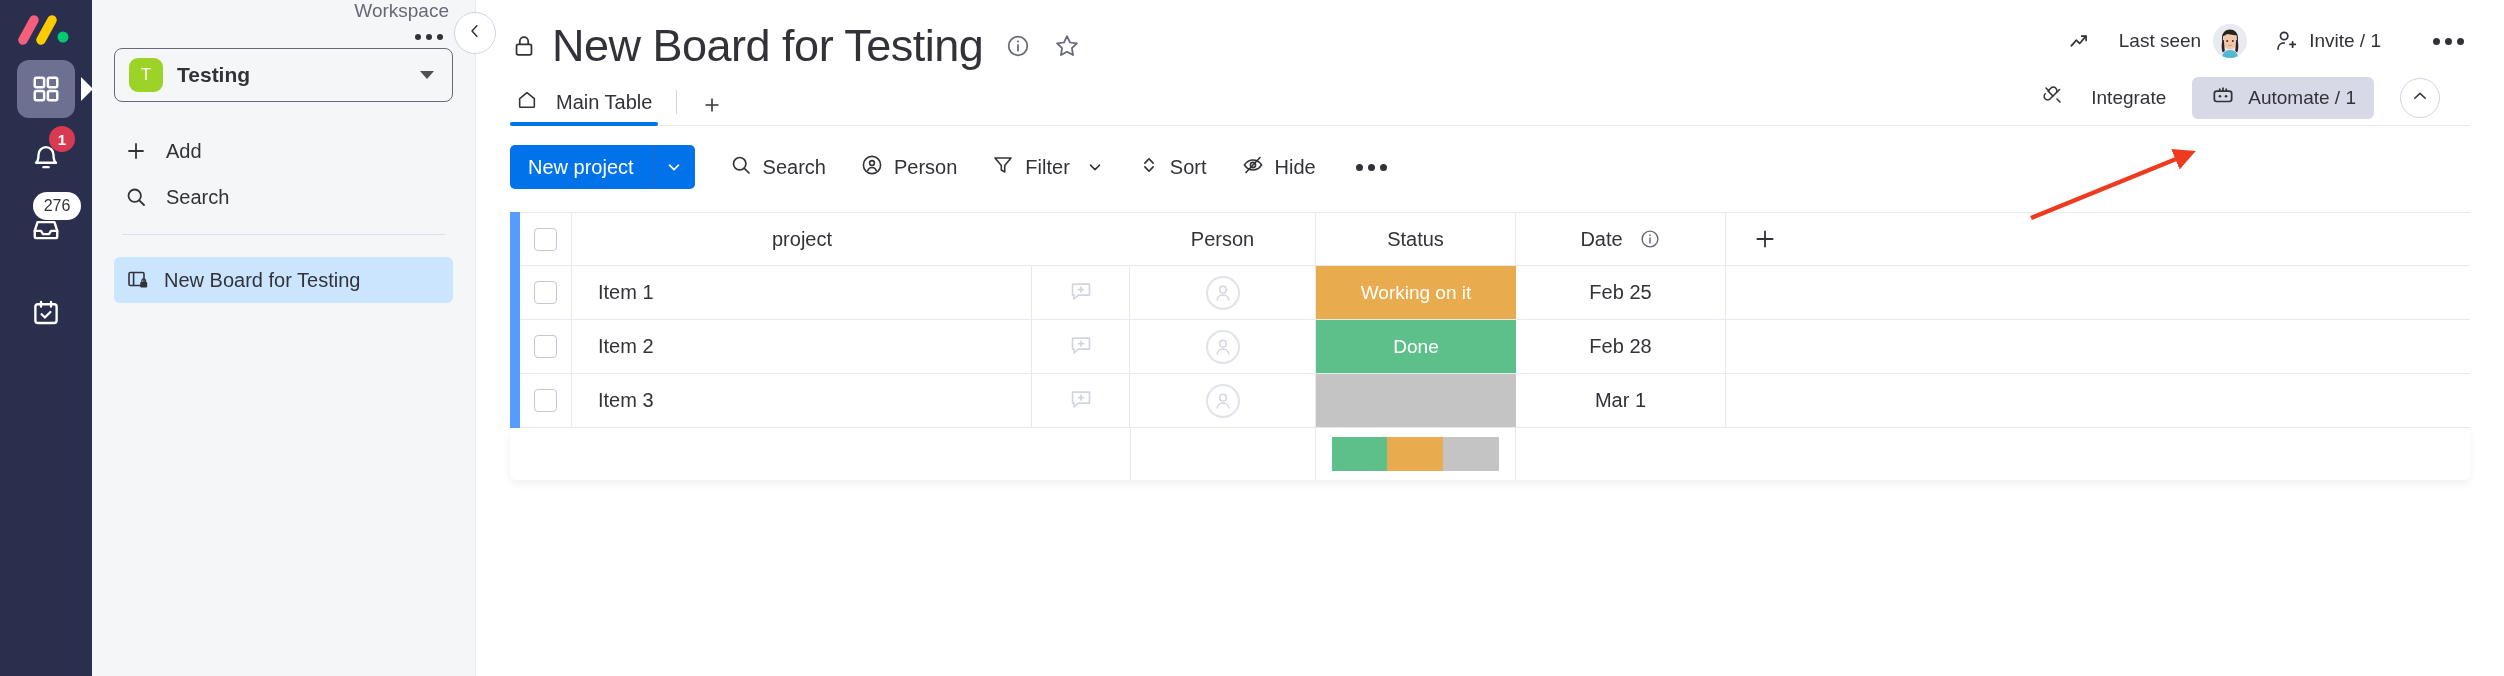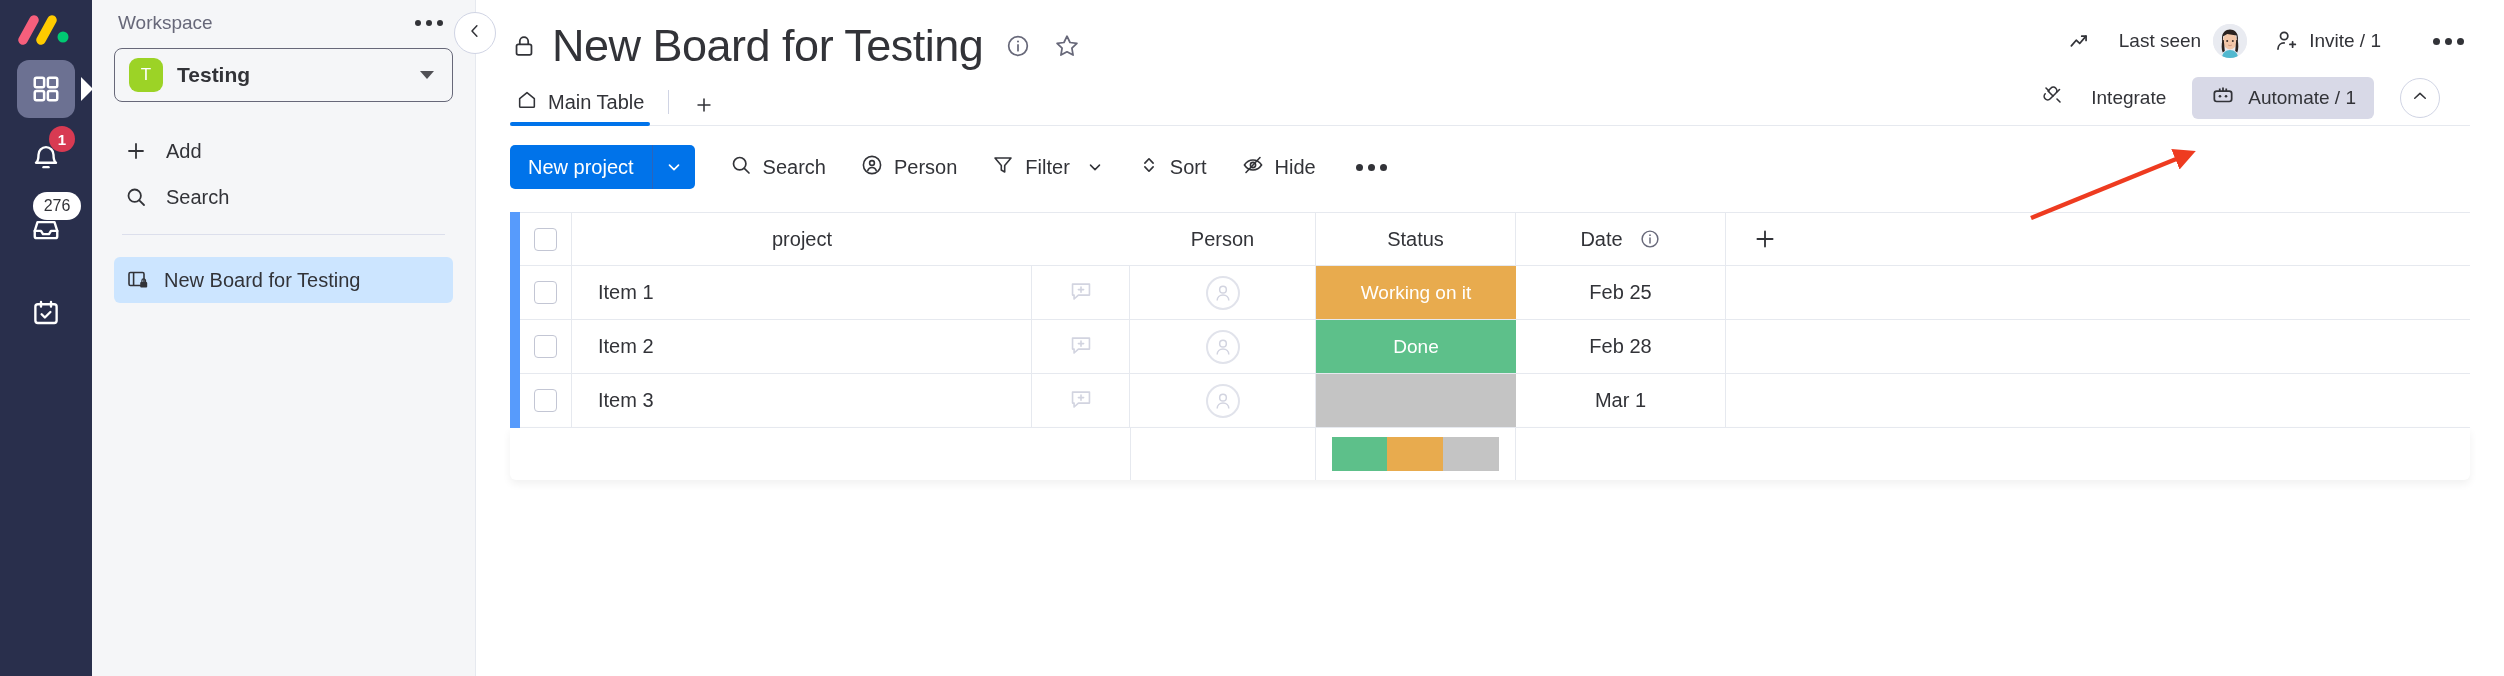--- a/index.html
+++ b/index.html
@@ -60,22 +60,22 @@
   
   .sidebar {
     width: 384px; flex: 0 0 384px;
     height: 676px;
     background: #F5F6F8;
     border-right: 1px solid #E6E9EF;
     position: relative;
     padding: 0 22px;
   }
   .ws-head {
-    display: flex; align-items: center; justify-content: space-between;
-    height: 46px; padding: 0 4px;
+    display: flex; align-items: flex-end; justify-content: space-between;
+    height: 46px; padding: 0 4px; flex-direction: column;
   }
   .ws-label { font-size: 19px; color: #676879; }
   .dots-btn {
     display: flex; gap: 5px; align-items: center; padding: 6px; cursor: pointer;
   }
   .dots-btn i { width: 6px; height: 6px; border-radius: 50%; background: #323338; display: block; }
   .ws-select {
     height: 54px;
     border: 1px solid #676879;
     border-radius: 8px;
@@ -151,21 +151,21 @@
     height: 42px; padding: 0 16px;
     display: flex; align-items: center;
     font-size: 19px; color: #323338; cursor: pointer; background: #fff;
   }
   .hdr-dots { display: flex; gap: 5px; padding: 10px; cursor: pointer; }
   .hdr-dots i { width: 7px; height: 7px; border-radius: 50%; background: #323338; display: block; }
 
   
   .tabs-row { display: flex; align-items: flex-end; height: 48px; position: relative; }
   .tab {
-    display: flex; align-items: center; gap: 10px;
+    display: flex; align-items: center; gap: 18px;
     padding: 0 6px 10px 6px; cursor: pointer;
     font-size: 20px; color: #323338;
     position: relative;
   }
   .tab.active::after {
     content: ""; position: absolute; left: 0; right: 0; bottom: 0;
     height: 4px; background: #0073EA; border-radius: 2px;
   }
   .tab-sep { width: 1px; height: 24px; background: #D0D4E4; margin: 0 18px 12px 18px; }
   .tab-plus { padding: 0 6px 10px 6px; cursor: pointer; display: flex; align-items: center; }

